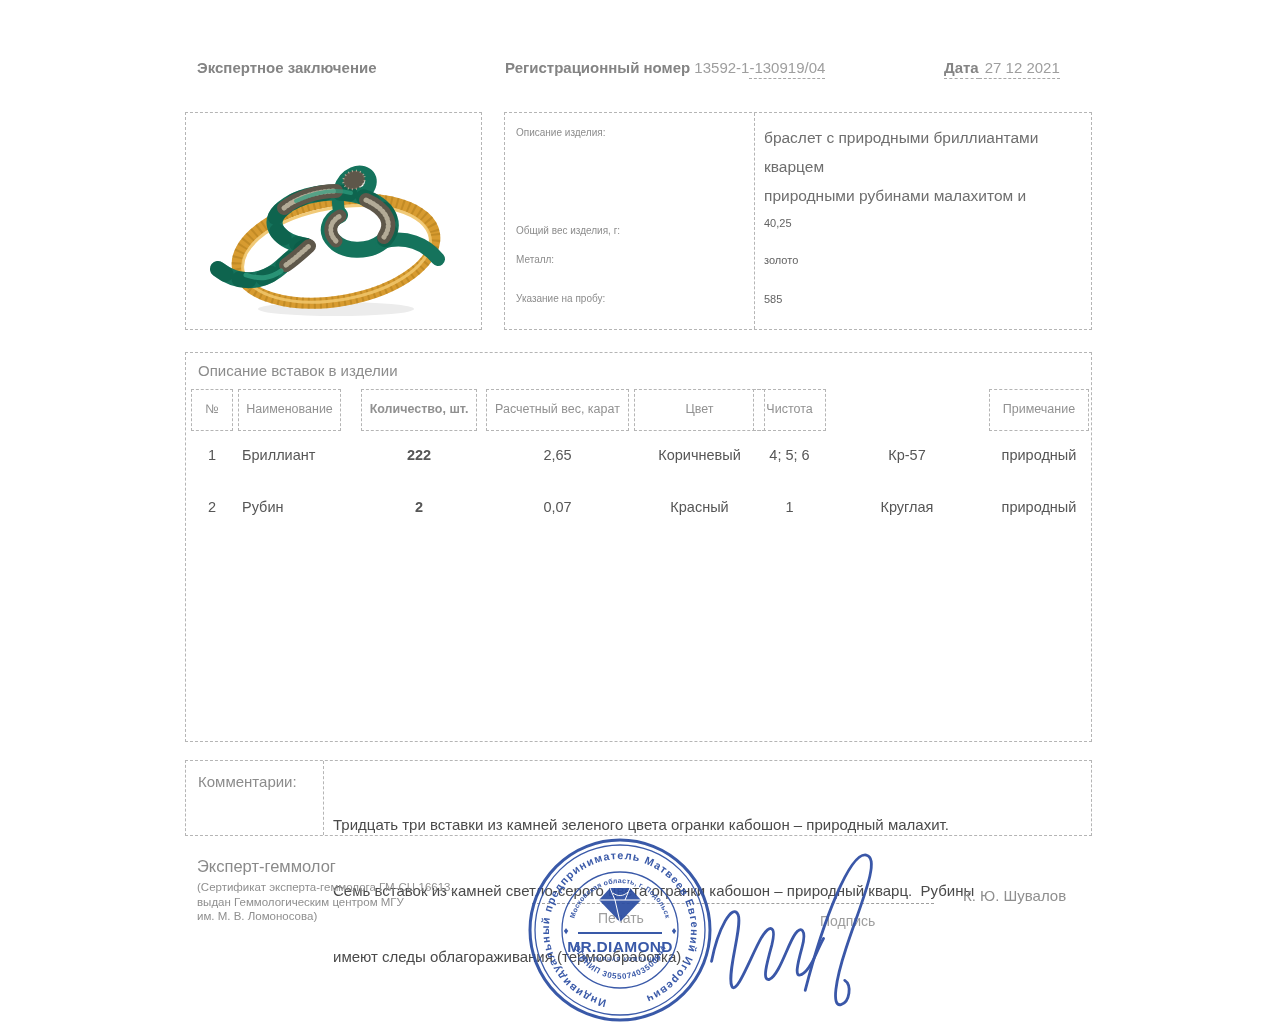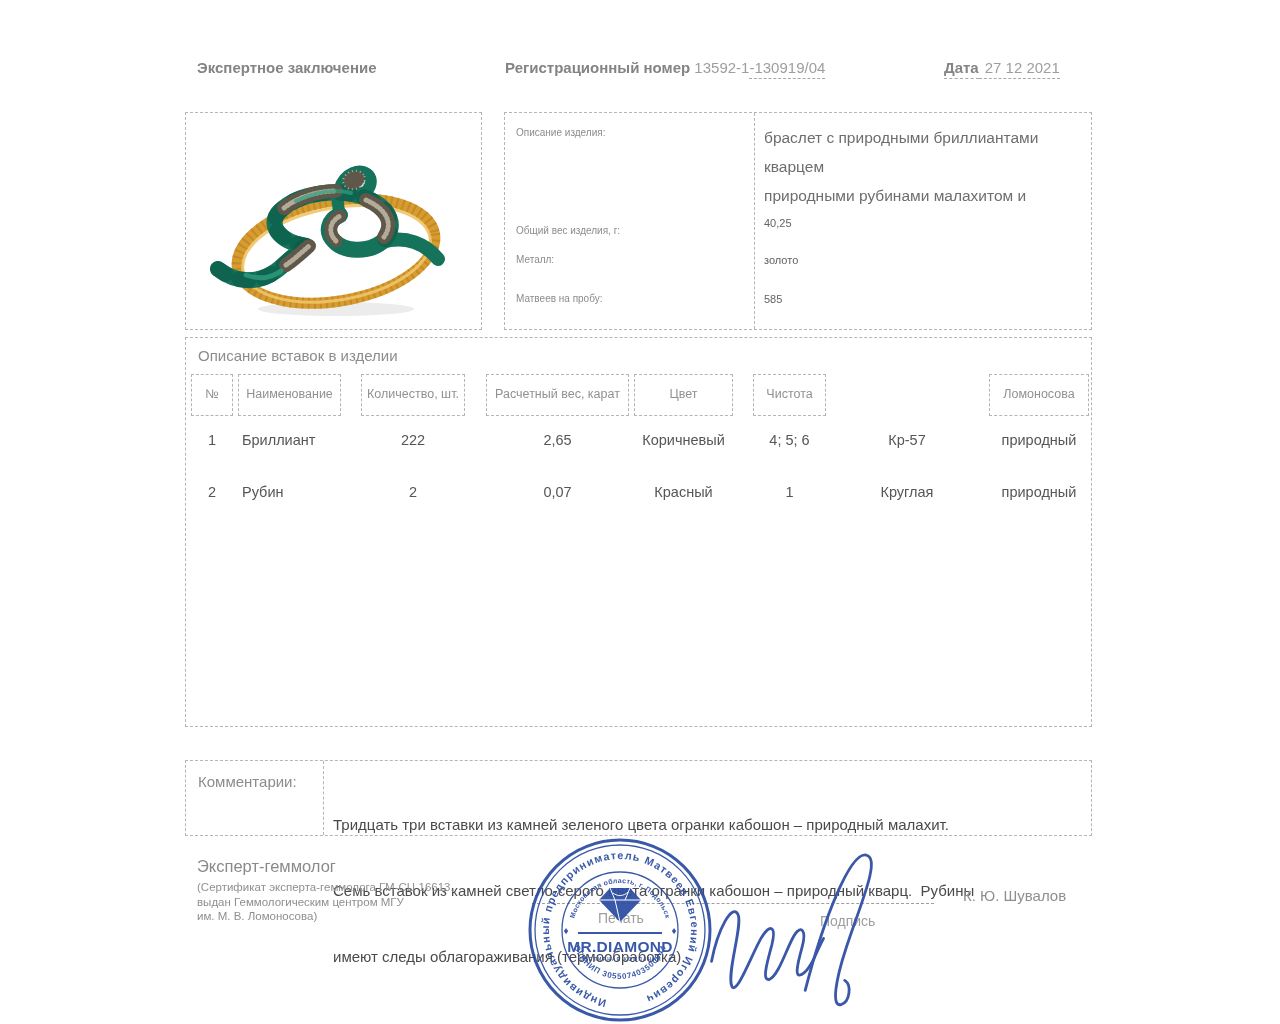--- a/index.html
+++ b/index.html
@@ -20,22 +20,22 @@
   .d-label{position:absolute;left:11px;font-size:10px;color:#8c8c8c;white-space:nowrap;}
   .d-value{position:absolute;left:259px;font-size:11px;color:#636363;white-space:nowrap;}
   .d-lines{position:absolute;left:259px;font-size:15.5px;color:#6e6e6e;line-height:29px;}
   
   .tbl-title{position:absolute;left:12px;top:9px;font-size:15px;color:#8c8c8c;}
   .hcell{position:absolute;top:36px;height:42px;border:1px dashed #b5b5b5;
          display:flex;align-items:center;justify-content:center;text-align:center;
          font-size:12.5px;color:#919191;line-height:1.25;box-sizing:border-box;}
   .rrow{position:absolute;left:0;width:100%;height:20px;}
   .rcell{position:absolute;font-size:14.5px;color:#565656;text-align:center;}
-  .c0{left:5px;width:42px;} .c1{left:52px;width:103px;} .c2{left:175px;width:104px;}
-  .c3{left:300px;width:143px;} .c4{left:448px;width:99px;} .c5{left:567px;width:73px;}
+  .c0{left:5px;width:42px;} .c1{left:52px;width:103px;} .c2{left:175px;width:116px;font-weight:bold;}
+  .c3{left:300px;width:143px;} .c4{left:448px;width:131px;} .c5{left:567px;width:73px;}
   .c6{left:643px;width:156px;} .c7{left:803px;width:100px;}
   .rcell.c1{text-align:left;padding-left:4px;width:114px;}
   
   .com-divider{position:absolute;left:137px;top:0;height:100%;border-left:1px dashed #b5b5b5;}
   .com-label{position:absolute;left:12px;top:12px;font-size:15px;color:#8c8c8c;}
   .com-lines{position:absolute;left:147px;top:9px;font-size:15px;color:#4a4a4a;line-height:22px;white-space:pre;}
   
   .exp-title{left:197px;top:857px;font-size:16.5px;color:#8a8a8a;}
   .exp-cert{left:197px;top:880px;font-size:11.5px;color:#8f8f8f;line-height:14.5px;}
   .fieldline{left:532px;top:903px;width:402px;border-top:1px dashed #9e9e9e;z-index:1;}
@@ -96,34 +96,34 @@
   <div class="d-label" style="top:14px;">Описание изделия:</div>
   <div class="d-lines" style="top:10px;">
     <div>браслет с природными бриллиантами</div>
     <div>кварцем</div>
     <div>природными рубинами малахитом и</div>
   </div>
   <div class="d-label" style="top:112px;">Общий вес изделия, г:</div>
   <div class="d-value" style="top:104px;">40,25</div>
   <div class="d-label" style="top:141px;">Металл:</div>
   <div class="d-value" style="top:141px;">золото</div>
-  <div class="d-label" style="top:180px;">Матвеев на пробу:</div>
+  <div class="d-label" style="top:180px;">Указание на пробу:</div>
   <div class="d-value" style="top:180px;">585</div>
 </div>
 
-<div class="dbox" style="left:185px;top:337px;width:905px;height:388px;">
+<div class="dbox" style="left:185px;top:352px;width:905px;height:388px;">
   <div class="tbl-title">Описание вставок в изделии</div>
 
   <div class="hcell c0">№</div>
   <div class="hcell c1">Наименование</div>
   <div class="hcell c2">Количество, шт.</div>
   <div class="hcell c3">Расчетный вес, карат</div>
   <div class="hcell c4">Цвет</div>
   <div class="hcell c5">Чистота</div>
-  <div class="hcell c7">Ломоносова</div>
+  <div class="hcell c7">Примечание</div>
 
   <div class="rrow" style="top:94px;">
     <div class="rcell c0">1</div>
     <div class="rcell c1">Бриллиант</div>
     <div class="rcell c2">222</div>
     <div class="rcell c3">2,65</div>
     <div class="rcell c4">Коричневый</div>
     <div class="rcell c5">4; 5; 6</div>
     <div class="rcell c6">Кр-57</div>
     <div class="rcell c7">природный</div>

